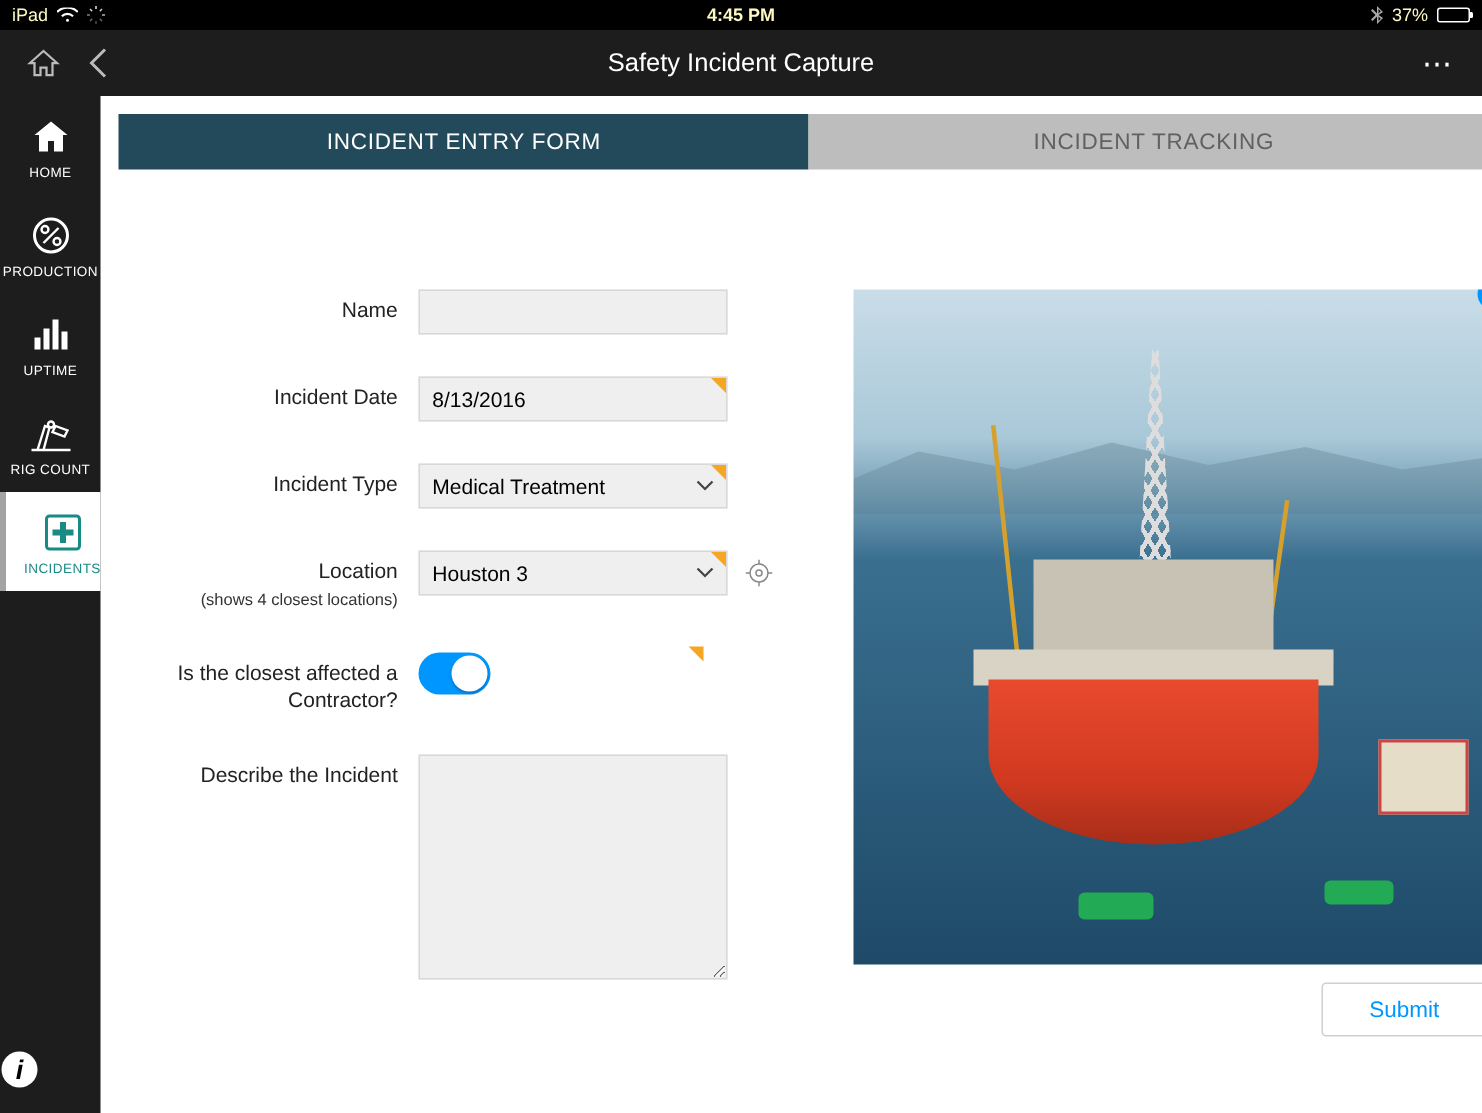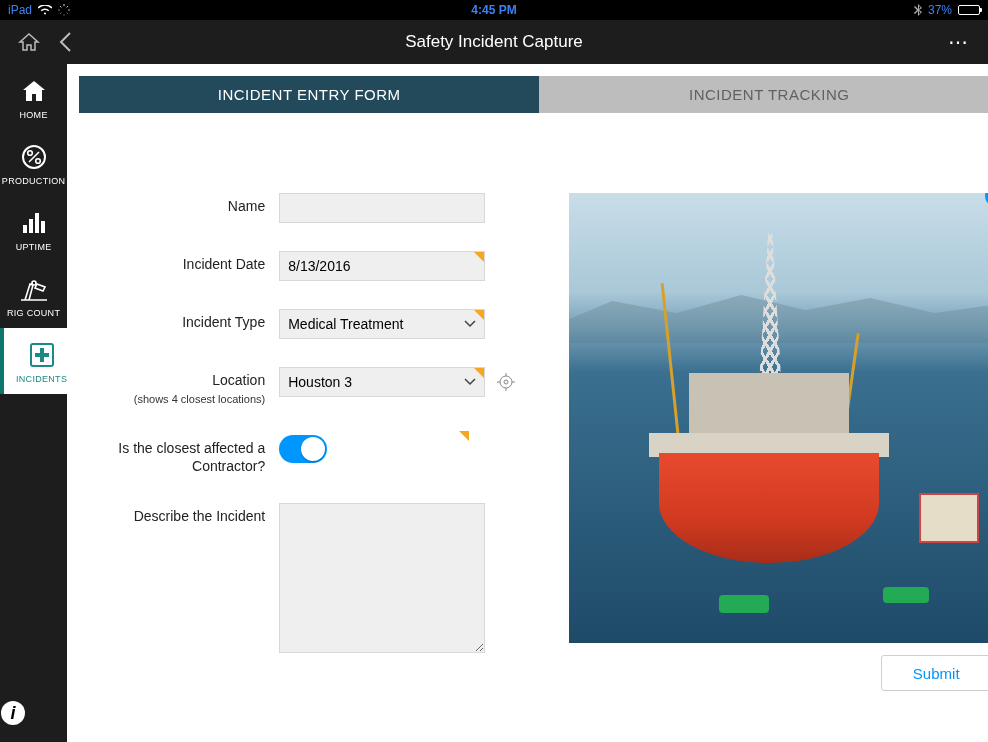--- a/index.html
+++ b/index.html
@@ -1,20 +1,20 @@
 <!DOCTYPE html>
 <html><head>
 <meta charset="utf-8">
 <style>
   * { box-sizing: border-box; margin: 0; padding: 0; font-family: -apple-system, "Helvetica Neue", Arial, sans-serif; }
   html, body { width: 988px; height: 742px; overflow: hidden; background: #fff; }
 
   
   .statusbar {
-    height: 20px; background: #000; color: #3b82f6;
+    height: 20px; background: #000; color: #fef9c3;
     display: flex; align-items: center; font-size: 12px;
     padding: 0 8px; position: relative;
   }
   .statusbar .sb-left { display: flex; align-items: center; gap: 6px; }
   .statusbar .sb-center { position: absolute; left: 50%; transform: translateX(-50%); font-weight: 600; }
   .statusbar .sb-right { margin-left: auto; display: flex; align-items: center; gap: 6px; }
   .battery { display: inline-flex; align-items: center; }
   .battery-body { width: 22px; height: 10px; border: 1px solid #fff; border-radius: 2px; position: relative; }
   .battery-body::after { content:""; position:absolute; right:-3px; top:2px; width:2px; height:4px; background:#fff; border-radius:0 1px 1px 0; }
   .battery-fill { height: 100%; width: 37%; background: #fff; }
@@ -28,21 +28,21 @@
   .titlebar .title { position:absolute; left:50%; transform:translateX(-50%); font-size: 17px; font-weight: 400; }
   .titlebar .nav-right { margin-left:auto; padding-right: 18px; font-size: 20px; letter-spacing: 2px; }
 
   
   .app { display:flex; height: calc(742px - 64px); }
 
   
   .sidebar { width: 70px; background: #1d1d1d; display:flex; flex-direction:column; }
   .side-item { color:#fff; text-align:center; padding: 12px 0 10px; font-size: 9px; letter-spacing: 0.3px; cursor:pointer; }
   .side-item .icon-wrap { height: 30px; display:flex; align-items:center; justify-content:center; margin-bottom:4px; }
-  .side-item.active { background:#fff; color:#1a8a85; border-left: 4px solid #0f766e; padding-left:12px; }
+  .side-item.active { background:#fff; color:#1a8a85; border-left: 4px solid #a3a3a3; padding-left:12px; }
   .side-item.active .side-label { color:#1a8a85; }
   .side-spacer { flex: 1; }
   .side-info { color:#fff; text-align:center; padding: 16px 0; cursor:pointer; }
 
   
   .content { flex:1; display:flex; flex-direction:column; padding: 12px 8px 0 12px; }
   .tabs { display:flex; }
   .tab { flex:1; text-align:center; padding: 10px 0; font-size: 15px; letter-spacing: 0.5px; cursor:pointer; }
   .tab.active { background:#234a5a; color:#fff; }
   .tab.inactive { background:#bdbdbd; color:#616161; }

